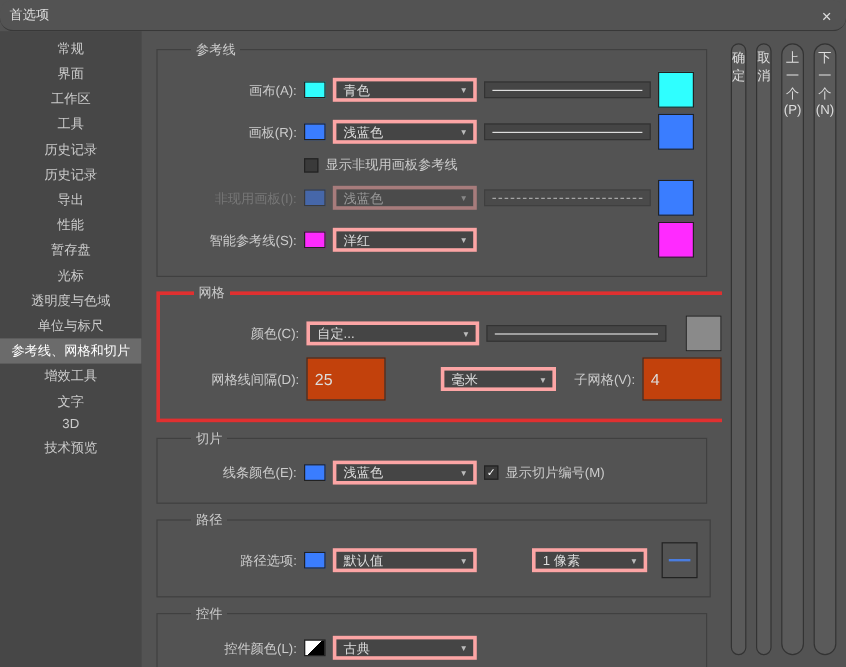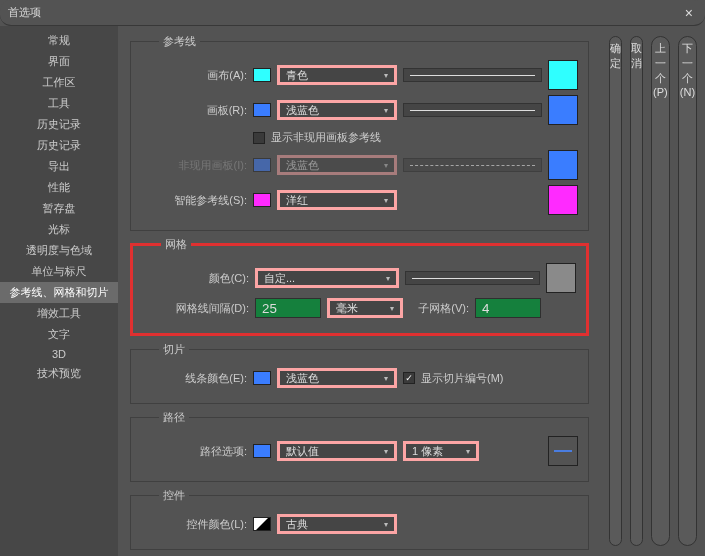--- a/index.html
+++ b/index.html
@@ -17,23 +17,23 @@
 fieldset { border: 1px solid #404040; margin-bottom: 6px; padding: 6px 10px 10px 28px; }
 fieldset.highlighted { border: 3px solid #e03030; }
 legend { color: #ccc; padding: 0 4px; font-size: 11px; }
 .row { display: flex; align-items: center; gap: 6px; margin: 5px 0; }
 .label { width: 88px; text-align: right; color: #ccc; }
 .label.dim { color: #777; }
 .swatch-sm { width: 18px; height: 14px; border: 1px solid #222; }
 .swatch-big { width: 30px; height: 30px; border: 1px solid #222; margin-left: auto; }
 .select { background: #454545; border: 3px solid #fca5a5; color: #ddd; height: 20px; display: flex; align-items: center; padding: 0 6px; justify-content: space-between; cursor: pointer; }
 .select.w1 { width: 120px; }
-.select.w2 { width: 76px; }
+.select.w2 { width: 96px; margin-left: 40px; }
 .chev { font-size: 8px; color: #bbb; }
-.input { background: #15803d; border: 1px solid #2f2f2f; color: #ddd; height: 20px; padding: 0 6px; width: 66px; }
+.input { background: #c2410c; border: 1px solid #2f2f2f; color: #ddd; height: 36px; padding: 0 6px; width: 66px; }
 .line-preview { flex: 1; height: 14px; border: 1px solid #333; background: #454545; position: relative; min-width: 120px; max-width: 150px; }
 .line-preview::after { content: ""; position: absolute; left: 6px; right: 6px; top: 50%; height: 0; border-top: 1px solid #ddd; }
 .line-preview.dashed::after { border-top: 1px dashed #ddd; }
 .checkbox { width: 12px; height: 12px; background: #3a3a3a; border: 1px solid #222; display: inline-flex; align-items: center; justify-content: center; font-size: 9px; color: #fff; }
 .checkbox.checked::after { content: "✓"; }
 .diag { background: linear-gradient(135deg,#fff 0 49%,#000 51% 100%); }
 </style>
 </head>
 <body>
 

